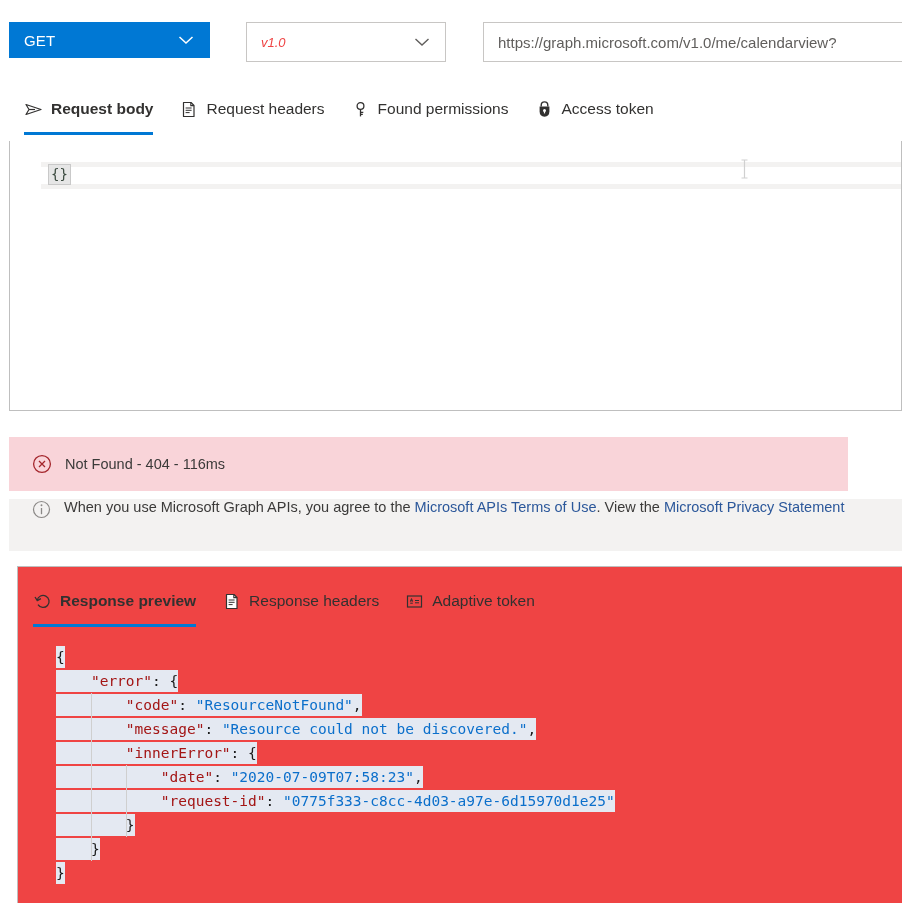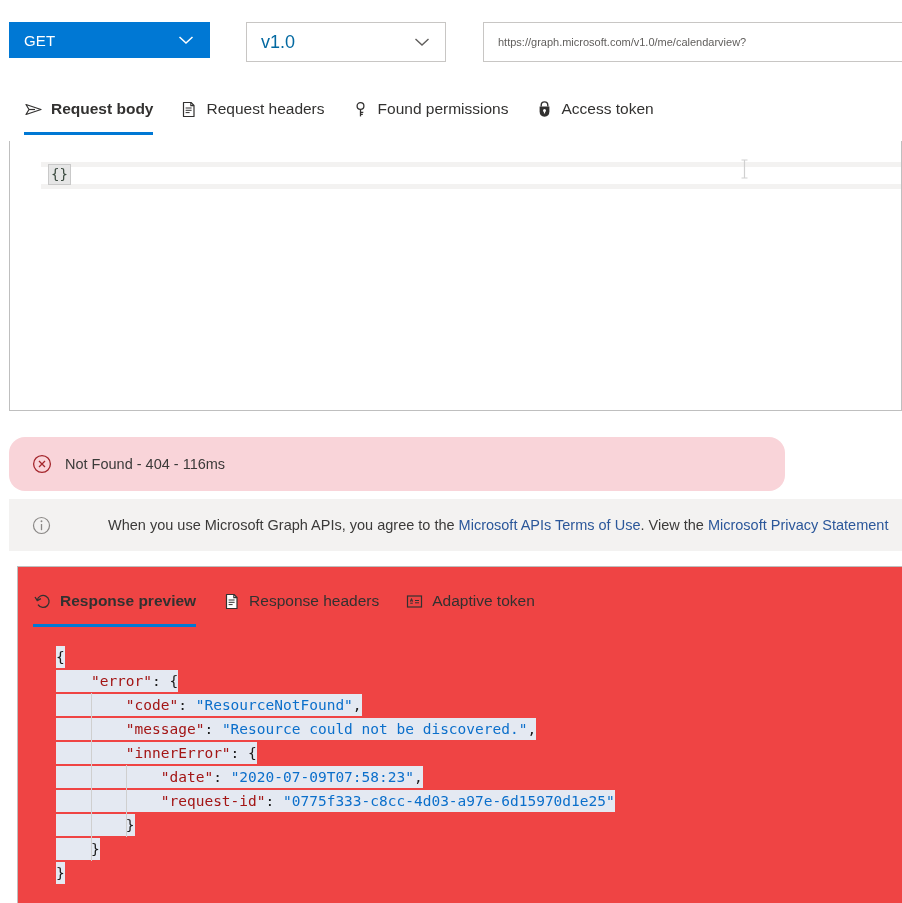--- a/index.html
+++ b/index.html
@@ -53,40 +53,41 @@
     left: 246px; top: 22px;
     width: 200px; height: 40px;
     background: #ffffff;
     border: 1px solid #c8c6c4;
     box-sizing: border-box;
     display: flex;
     align-items: center;
     cursor: pointer;
   }
   .version-select .label {
-    color: #0369a1;
-    font-size: 18px;
+    color: #ef4444;
+    font-size: 13px;
     padding-left: 14px;
     flex: 1;
+    font-style: italic;
   }
 
   .url-field {
     position: absolute;
     left: 483px; top: 22px;
     width: 430px; height: 40px;
     background: #ffffff;
     border: 1px solid #c8c6c4;
     box-sizing: border-box;
     display: flex;
     align-items: center;
     overflow: hidden;
   }
   .url-field .value {
     color: #605e5c;
-    font-size: 11px;
+    font-size: 15px;
     padding-left: 14px;
     white-space: nowrap;
     cursor: text;
   }
 
   
   .tabrow {
     display: flex;
     align-items: flex-end;
     height: 42px;
@@ -167,47 +168,44 @@
     position: absolute;
     left: 730px; top: 18px;
     width: 9px; height: 20px;
   }
   .ed-caret svg { display: block; }
 
   
   .error-banner {
     position: absolute;
     left: 9px; top: 437px;
-    width: 776px; height: 54px;
+    width: 839px; height: 54px;
     background: #f9d4d9;
     display: flex;
     align-items: center;
-    border-radius: 16px;
   }
   .error-banner .err-ico {
     width: 22px; height: 22px;
     margin-left: 22px;
     margin-right: 12px;
     flex: 0 0 auto;
   }
   .error-banner .err-ico svg { display: block; }
   .error-banner .err-text {
     font-size: 14.5px;
     color: #3b3a39;
   }
 
   
   .info-bar {
     position: absolute;
     left: 9px; top: 499px;
     width: 893px; height: 52px;
     background: #f3f2f1;
     display: flex;
-    align-items: center;
-    gap: 44px;
   }
   .info-bar .info-ico {
     width: 21px; height: 21px;
     margin-left: 22px;
     margin-right: 12px;
     flex: 0 0 auto;
   }
   .info-bar .info-ico svg { display: block; }
   .info-bar .info-text {
     font-size: 14.5px;

